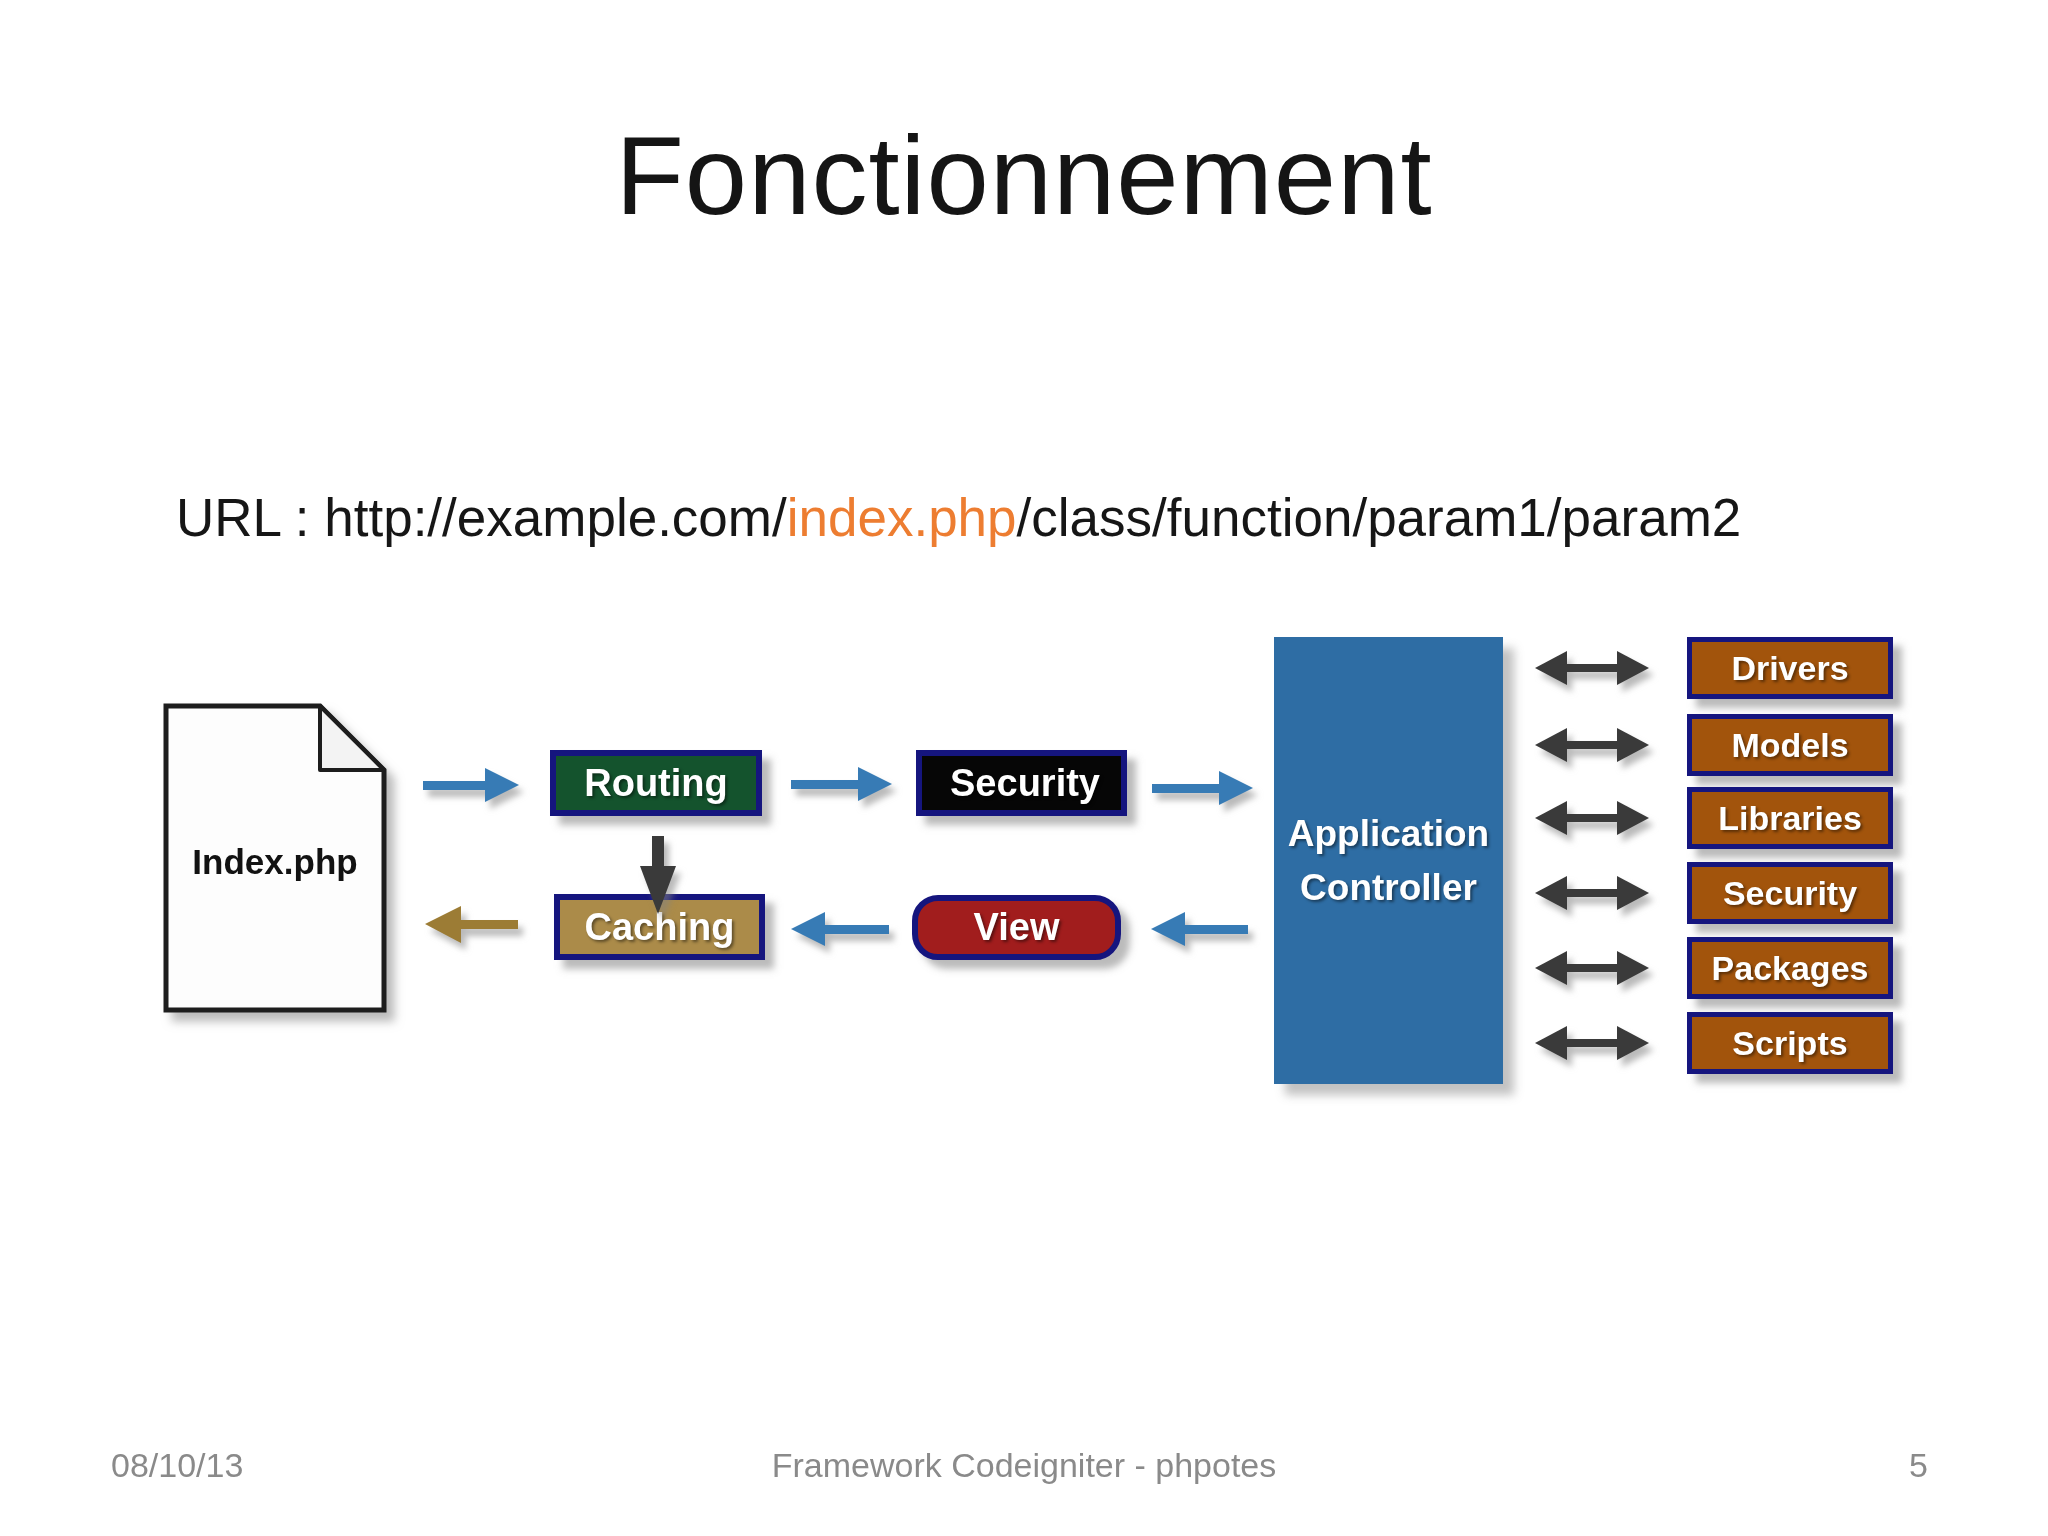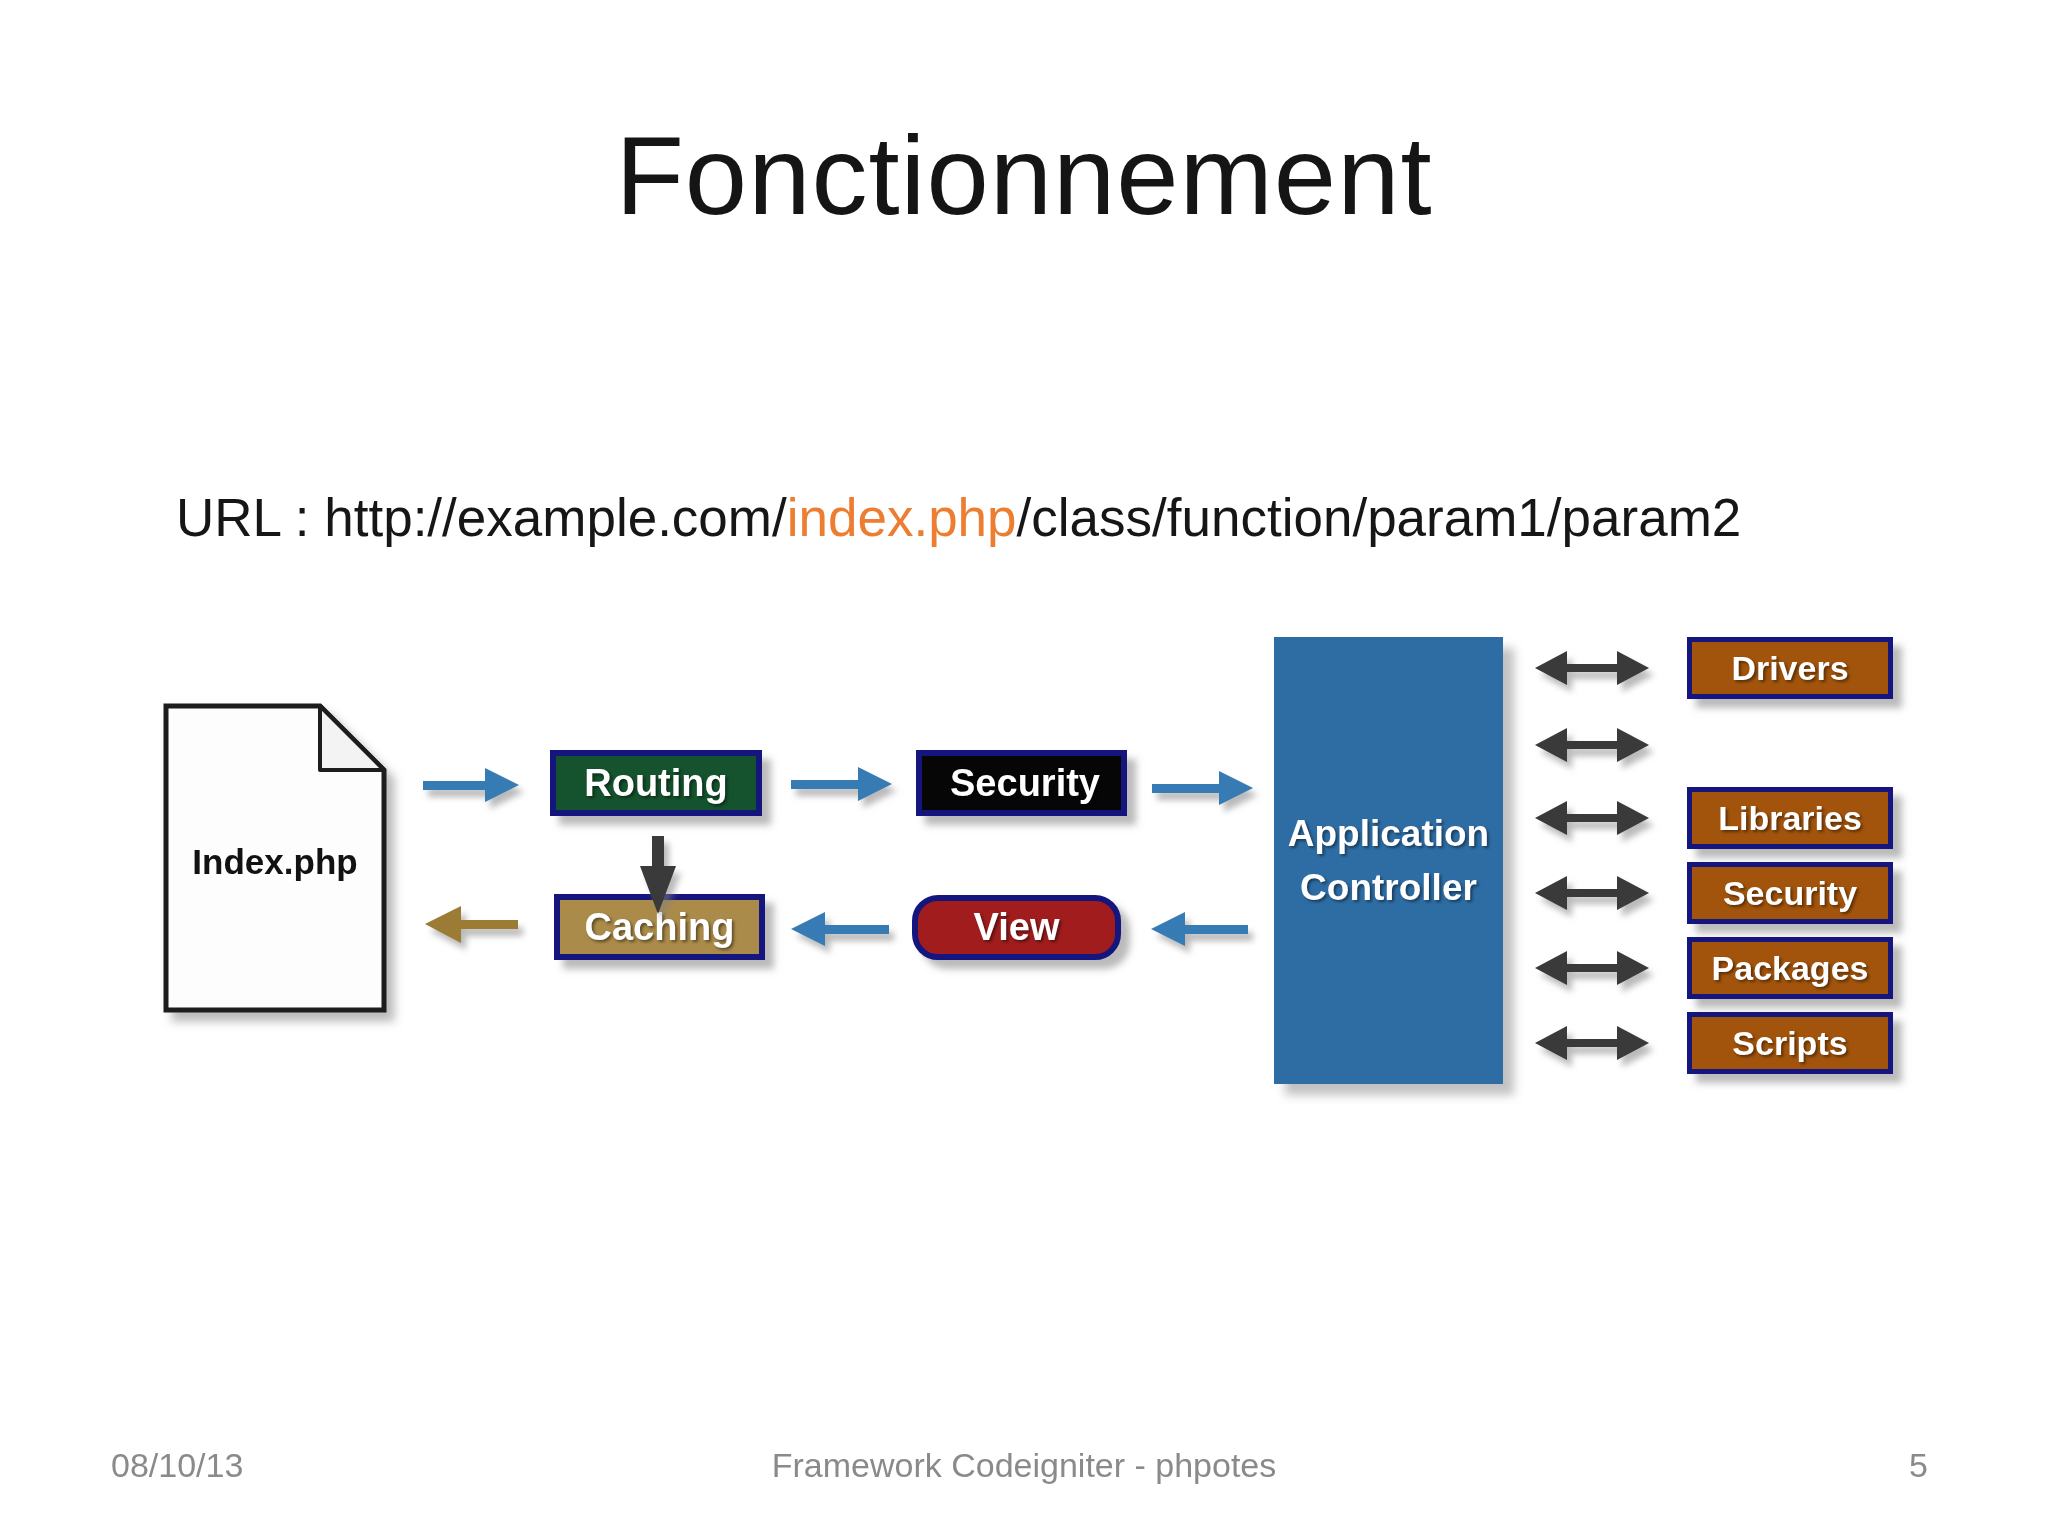--- a/index.html
+++ b/index.html
@@ -89,20 +89,23 @@
   <div class="box controller" style="left:1274px;top:637px;width:229px;height:447px;">
     <div>
       <div>Application</div>
       <div>Controller</div>
     </div>
   </div>
 
   <div class="box module" style="top:637px;">
     <span>Drivers</span>
     </div>
+  <div class="box module" style="top:714px;">
+    <span>Models</span>
+    </div>
   <div class="box module" style="top:787px;">
     <span>Libraries</span>
     </div>
   <div class="box module" style="top:862px;">
     <span>Security</span>
     </div>
   <div class="box module" style="top:937px;">
     <span>Packages</span>
     </div>
   <div class="box module" style="top:1012px;">

